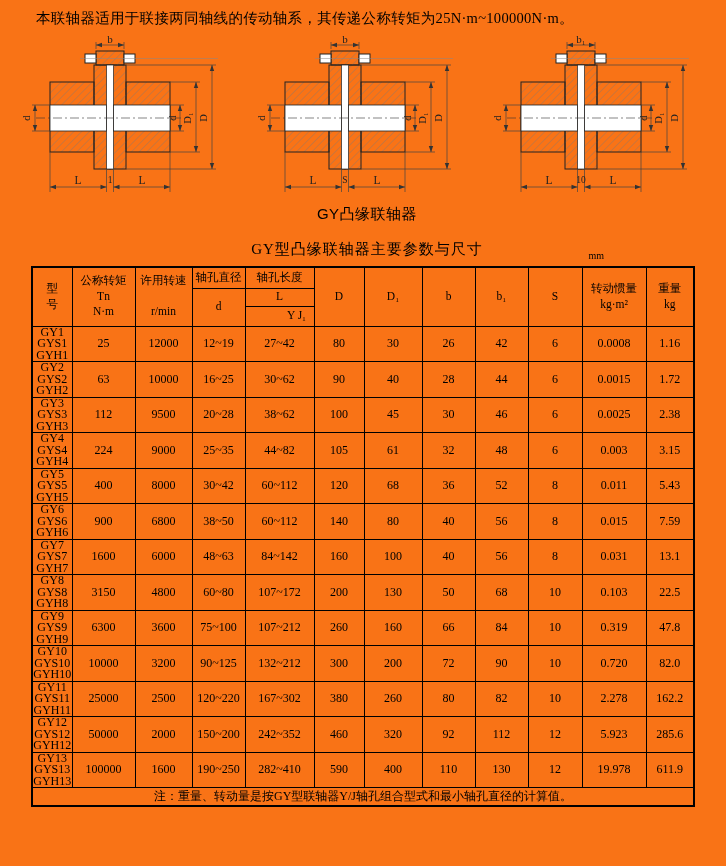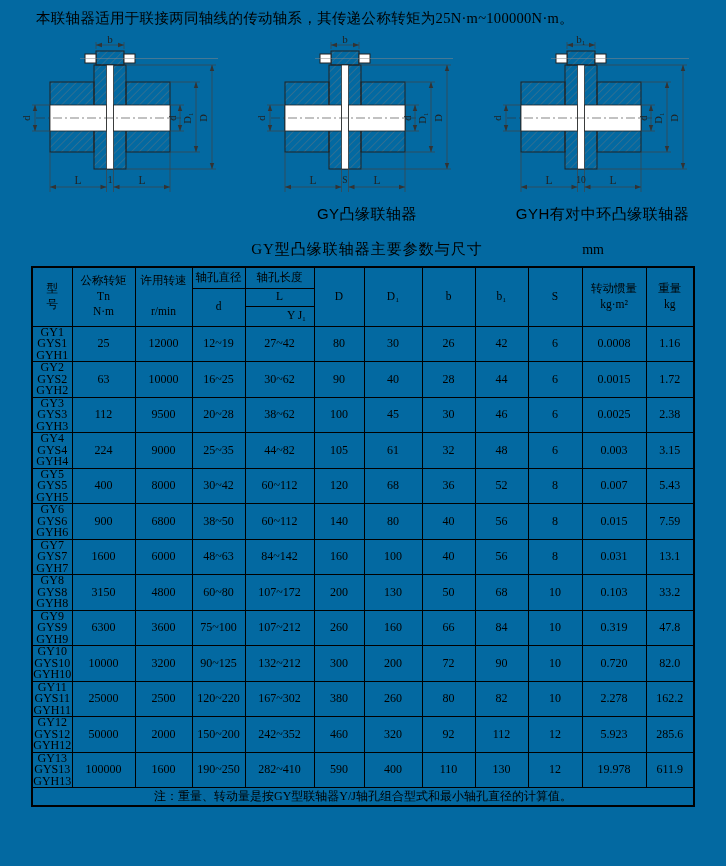--- a/index.html
+++ b/index.html
@@ -1,36 +1,36 @@
 <!DOCTYPE html>
 <html><head>
 <meta charset="utf-8">
 <style>
   html,body { margin:0; padding:0; background:#f2f2f2; }
   .page {
     position:relative; width:726px; height:866px; margin:0 auto;
-    background:#0369a1; overflow:hidden;
+    background:#f97316; overflow:hidden;
     font-family:"Liberation Serif","DejaVu Serif",serif; color:#000;
   }
   .intro {
     padding:9px 20px 0 36px; font-size:14.5px; line-height:1.35;
     letter-spacing:0.3px;
   }
   .diagrams {
     display:flex; justify-content:space-between;
     padding:6px 6px 0 14px;
   }
   .diagram-block { width:235px; display:flex; flex-direction:column; align-items:center; }
   .diagram-caption {
     margin-top:2px; font-size:15px; letter-spacing:0.5px;
     font-family:"Liberation Sans","DejaVu Sans",sans-serif;
   }
   .title-row { position:relative; margin:16px 0 6px 8px; height:20px; }
   .tbl-title { text-align:center; font-size:15px; letter-spacing:1px; }
-  .tbl-unit { position:absolute; right:122px; top:2px; font-size:14px;font-family:Liberation Serif, serif; }
+  .tbl-unit { position:absolute; right:122px; top:10px; font-size:10px;font-family:Liberation Serif, serif; }
 
   table.spec {
     border-collapse:collapse; table-layout:fixed;
     width:664px; margin-left:31px;
     border:2px solid #000;
   }
   table.spec th, table.spec td {
     border:1px solid #000; text-align:center; vertical-align:middle;
     padding:0; font-weight:normal; white-space:pre-line;
   }
@@ -244,21 +244,20 @@
           <line x1="28" y1="152" x2="84.5" y2="152" stroke="#444" stroke-width="0.7"></line>
           <path d="M 28,152 l 6,-2.2 l 0,4.4 z" fill="#333"></path>
           <path d="M 84.5,152 l -6,-2.2 l 0,4.4 z" fill="#333"></path>
           <line x1="91.5" y1="152" x2="148" y2="152" stroke="#444" stroke-width="0.7"></line>
           <path d="M 91.5,152 l 6,-2.2 l 0,4.4 z" fill="#333"></path>
           <path d="M 148,152 l -6,-2.2 l 0,4.4 z" fill="#333"></path>
           <text x="56" y="149" font-size="11.5" text-anchor="middle">L</text>
           <text x="88" y="148" font-size="9.5" text-anchor="middle">10</text>
           <text x="120" y="149" font-size="11.5" text-anchor="middle">L</text>
         </svg>
-        <div class="diagram-caption">GYH有对中环凸缘联轴器</div>
       </div>
     </div>
 
   <div class="title-row">
     <div class="tbl-title">GY型凸缘联轴器主要参数与尺寸</div>
     <div class="tbl-unit">mm</div>
   </div>
 
   <table class="spec">
     <colgroup>
@@ -376,21 +375,21 @@
 GYH5</td>
           <td>400</td>
           <td>8000</td>
           <td>30~42</td>
           <td>60~112</td>
           <td>120</td>
           <td>68</td>
           <td>36</td>
           <td>52</td>
           <td>8</td>
-          <td>0.007</td>
+          <td>0.011</td>
           <td>5.43</td>
         </tr>
         <tr>
           <td class="model">GY6
 GYS6
 GYH6</td>
           <td>900</td>
           <td>6800</td>
           <td>38~50</td>
           <td>60~112</td>
@@ -425,21 +424,21 @@
           <td>3150</td>
           <td>4800</td>
           <td>60~80</td>
           <td>107~172</td>
           <td>200</td>
           <td>130</td>
           <td>50</td>
           <td>68</td>
           <td>10</td>
           <td>0.103</td>
-          <td>33.2</td>
+          <td>22.5</td>
         </tr>
         <tr>
           <td class="model">GY9
 GYS9
 GYH9</td>
           <td>6300</td>
           <td>3600</td>
           <td>75~100</td>
           <td>107~212</td>
           <td>260</td>

